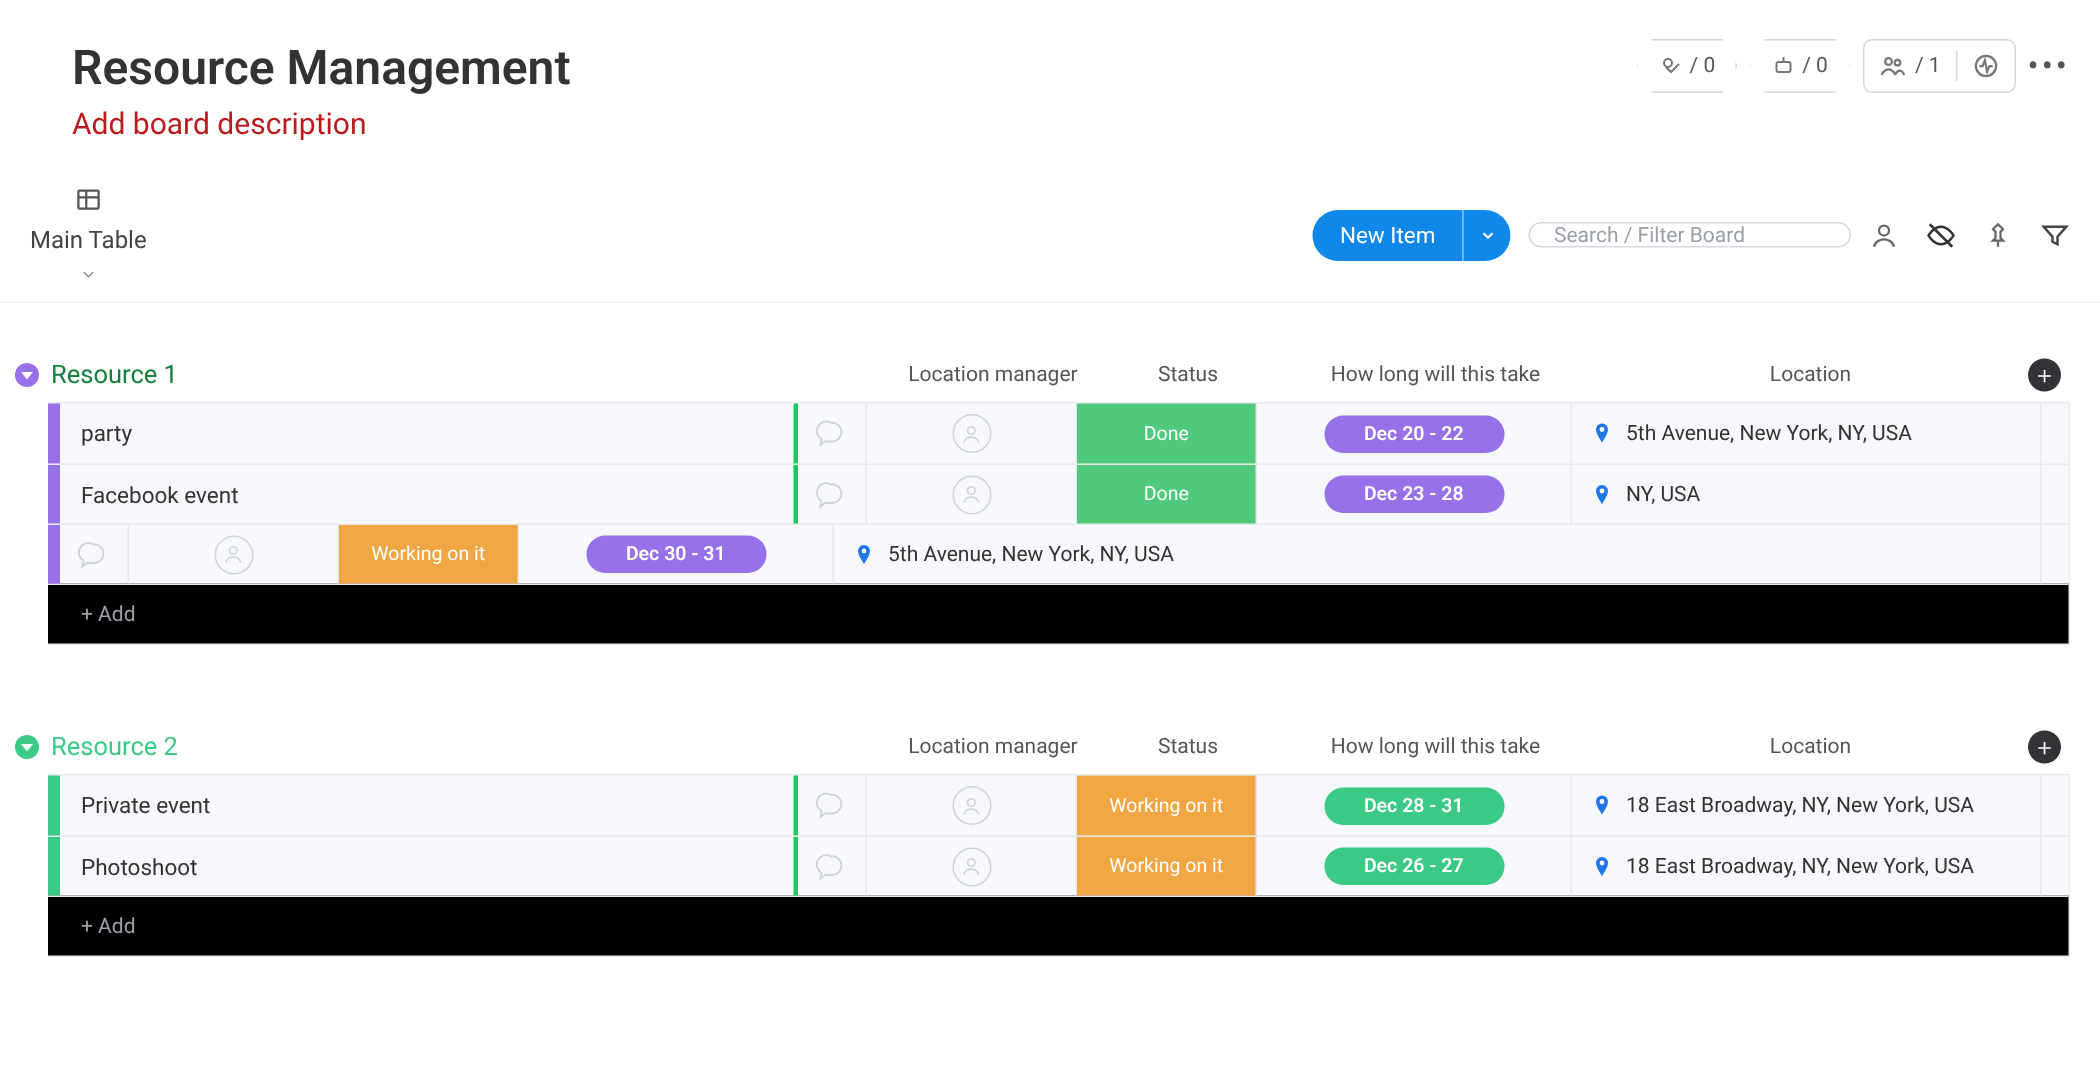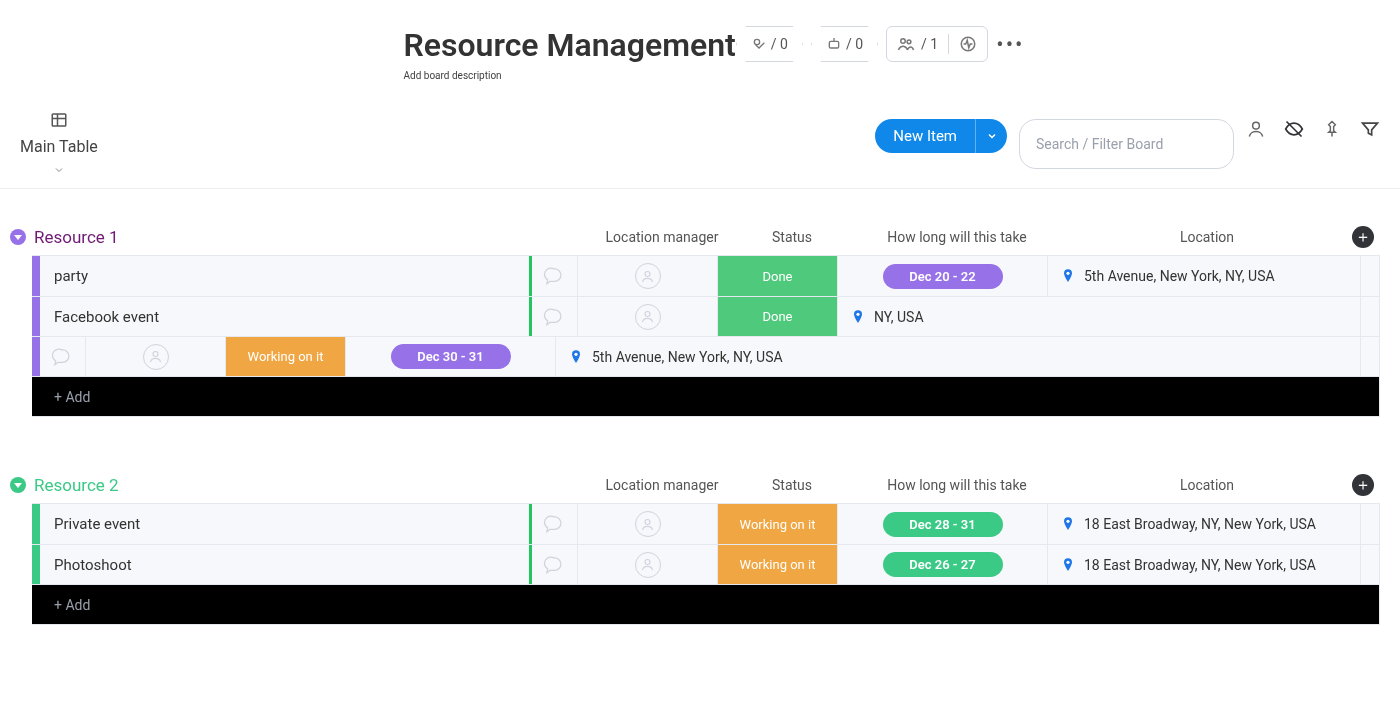--- a/index.html
+++ b/index.html
@@ -1,22 +1,22 @@
 <!DOCTYPE html>
 <html><head>
   <meta charset="utf-8">
   <style>
     * { box-sizing: border-box; margin: 0; padding: 0; font-family: -apple-system, BlinkMacSystemFont, "Segoe UI", Roboto, Helvetica, Arial, sans-serif; }
     body { background: #fff; color: #323338; }
 
     
     .board-header { padding: 26px 20px 12px 20px; }
-    .board-header-row { display: flex; justify-content: center; align-items: flex-start; margin-left: 28px; }
+    .board-header-row { display: flex; justify-content: space-between; align-items: flex-start; margin-left: 28px; }
     .board-title { font-size: 32px; font-weight: 600; color: #333; }
-    .board-desc { font-size: 10px; color: #404040; margin-top: 6px; }
+    .board-desc { font-size: 20px; color: #b91c1c; margin-top: 6px; }
 
     .header-actions { display: flex; align-items: center; gap: 8px; }
     .hex-badge {
       display: flex; align-items: center; gap: 4px;
       height: 36px; padding: 0 14px;
       border: 1px solid #d3d7e0; background: #fff;
       font-size: 14px; color: #555;
       clip-path: polygon(10px 0, calc(100% - 10px) 0, 100% 50%, calc(100% - 10px) 100%, 10px 100%, 0 50%);
       cursor: pointer;
     }
@@ -26,25 +26,25 @@
       height: 36px; padding: 0 10px;
       border: 1px solid #d3d7e0; border-radius: 6px; background: #fff;
       font-size: 14px; color: #555; cursor: pointer;
     }
     .icon-plain { width: 20px; height: 20px; display: inline-flex; align-items: center; justify-content: center; color: #555; cursor: pointer; }
     .dots { font-size: 22px; letter-spacing: 2px; color: #555; cursor: pointer; }
 
     
     .toolbar { display: flex; justify-content: space-between; align-items: center; padding: 8px 20px 12px 20px; border-bottom: 1px solid #eee; margin-top: 10px; }
     .view-selector { display: inline-flex; align-items: center; gap: 8px; font-size: 16px; color: #444; cursor: pointer; flex-direction: column; }
-    .toolbar-right { display: flex; align-items: flex-start; gap: 12px; }
+    .toolbar-right { display: flex; align-items: center; gap: 12px; }
     .btn-primary { display: inline-flex; align-items: center; }
     .btn-primary .btn-main { background: #0f88e9; color: #fff; border: none; font-size: 15px; height: 34px; padding: 0 18px; border-radius: 17px 0 0 17px; cursor: pointer; }
     .btn-primary .btn-caret { background: #0f88e9; color: #fff; border: none; height: 34px; width: 32px; border-radius: 0 17px 17px 0; border-left: 1px solid rgba(255,255,255,.35); display: flex; align-items: center; justify-content: center; cursor: pointer; }
-    .search-input { height: 50px; width: 215px; border-radius: 17px; border: 1px solid #d3d7e0; padding: 0 16px; font-size: 14px; color: #14532d; }
+    .search-input { height: 17px; width: 215px; border-radius: 17px; border: 1px solid #d3d7e0; padding: 0 16px; font-size: 14px; color: #14532d; }
     .search-input::placeholder { color: #9aa0ab; }
     .toolbar-icons { display: flex; align-items: center; gap: 18px; color: #555; }
 
     
     .board-body { padding: 30px 20px 40px 10px; }
     .group { margin-bottom: 50px; }
     .group-header { display: flex; align-items: center; height: 36px; }
     .collapse-dot { width: 16px; height: 16px; border-radius: 50%; display: flex; align-items: center; justify-content: center; cursor: pointer; margin-right: 6px; }
     .collapse-dot::after { content: ""; border-left: 4px solid transparent; border-right: 4px solid transparent; border-top: 5px solid #fff; }
     .group-title { font-size: 17px; font-weight: 400; flex: 0 0 560px; cursor: pointer; padding-left: 2px; }
@@ -181,21 +181,21 @@
           </svg>
       </span>
     </div>
   </div>
 </div>
 
 <div class="board-body" id="board-body">
     <div class="group">
       <div class="group-header">
         <span class="collapse-dot" style="background:#9771e8"></span>
-        <span class="group-title" style="color:#701a75">Resource 1</span>
+        <span class="group-title" style="color:#15803d">Resource 1</span>
         <span class="col-head col-manager">Location manager</span>
         <span class="col-head col-status">Status</span>
         <span class="col-head col-timeline">How long will this take</span>
         <span class="col-head col-location">Location</span>
         <span class="add-col">＋</span>
       </div>
       <div class="rows">
         <div class="row">
           <div class="stripe" style="background:#9771e8"></div>
           <div class="name-cell">party</div>
@@ -244,20 +244,23 @@
           <div class="manager-cell">
             <span class="person-ghost">
               <svg width="15" height="15" viewBox="0 0 24 24" fill="none" stroke="#cfd3dc" stroke-width="1.8">
                 <circle cx="12" cy="8" r="4"></circle>
                 <path d="M4 21c1-5 6-6 8-6s7 1 8 6"></path>
               </svg>
             </span>
           </div>
           <div class="status-cell" style="background:#4fc97b">
             <span>Done</span>
+          </div>
+          <div class="timeline-cell">
+            <span class="timeline-pill" style="background:#9771e8">Dec 23 - 28</span>
           </div>
           <div class="location-cell">
             <span class="pin-icon">
               <svg width="16" height="16" viewBox="0 0 24 24" fill="#1f76e8">
                 <path d="M12 2a6 6 0 016 6c0 4.5-6 13-6 13S6 12.5 6 8a6 6 0 016-6z"></path>
                 <circle cx="12" cy="8" r="2.4" fill="#fff"></circle>
               </svg>
             </span>
             <span>NY, USA</span>
           </div>

